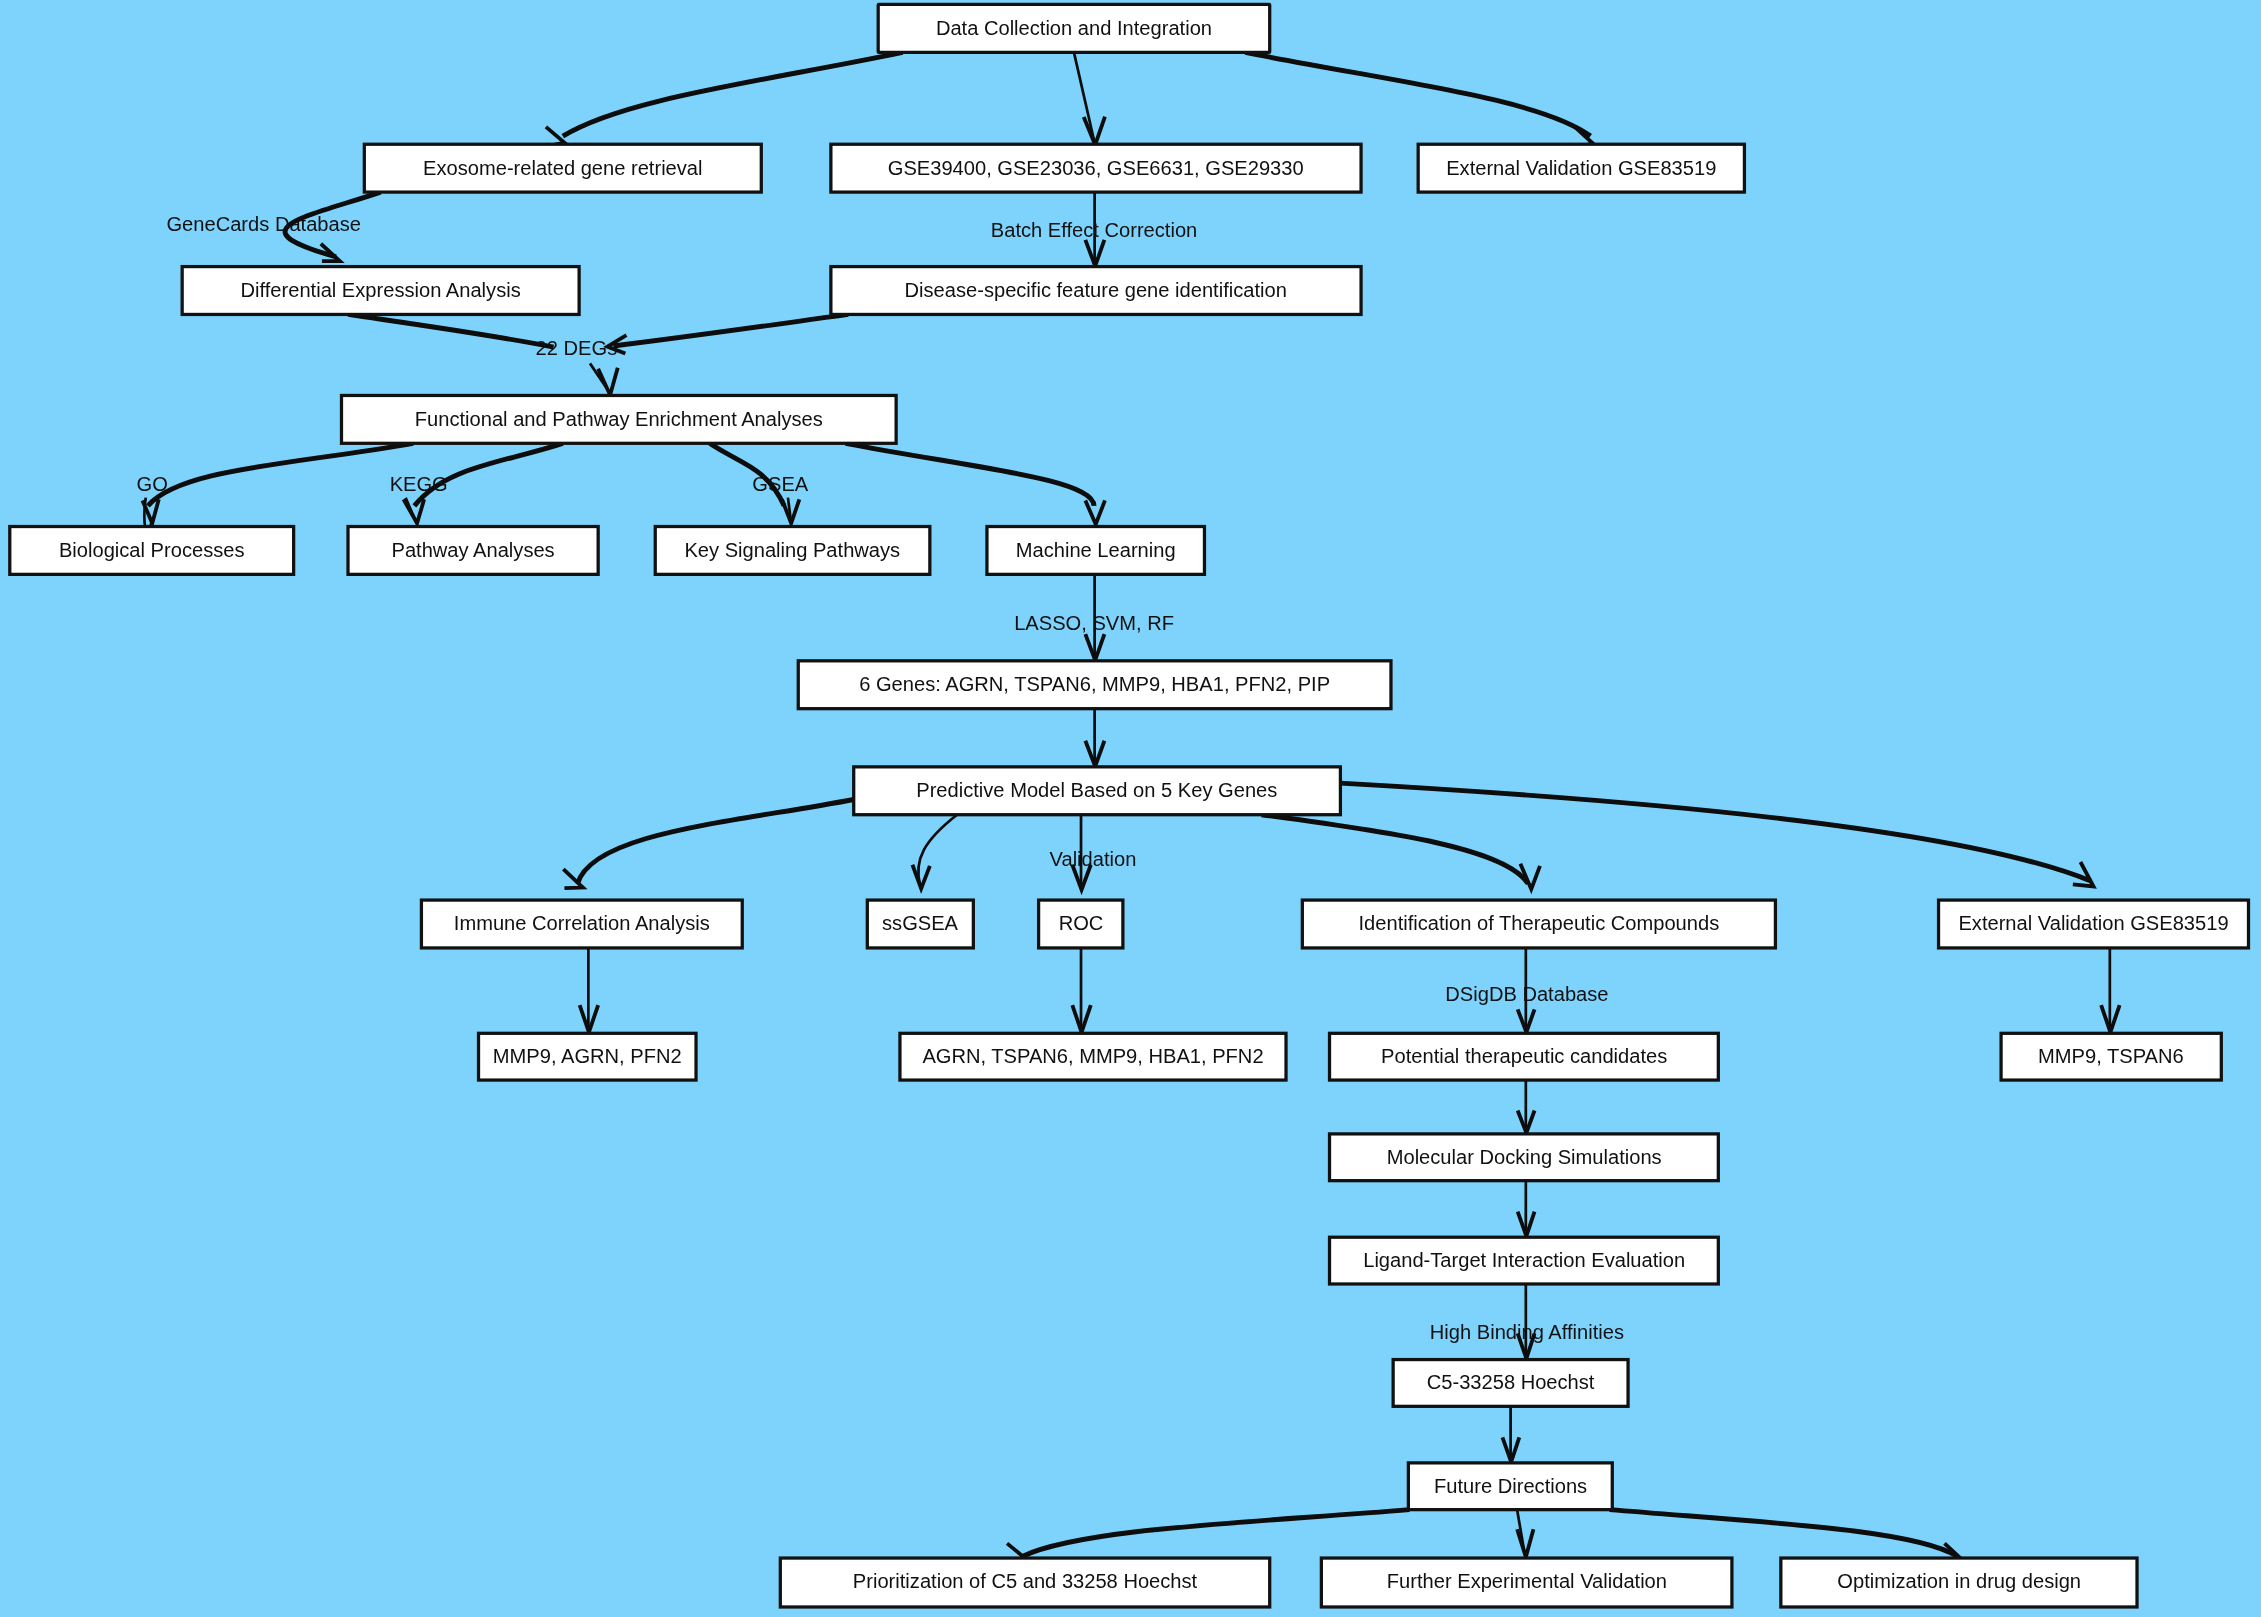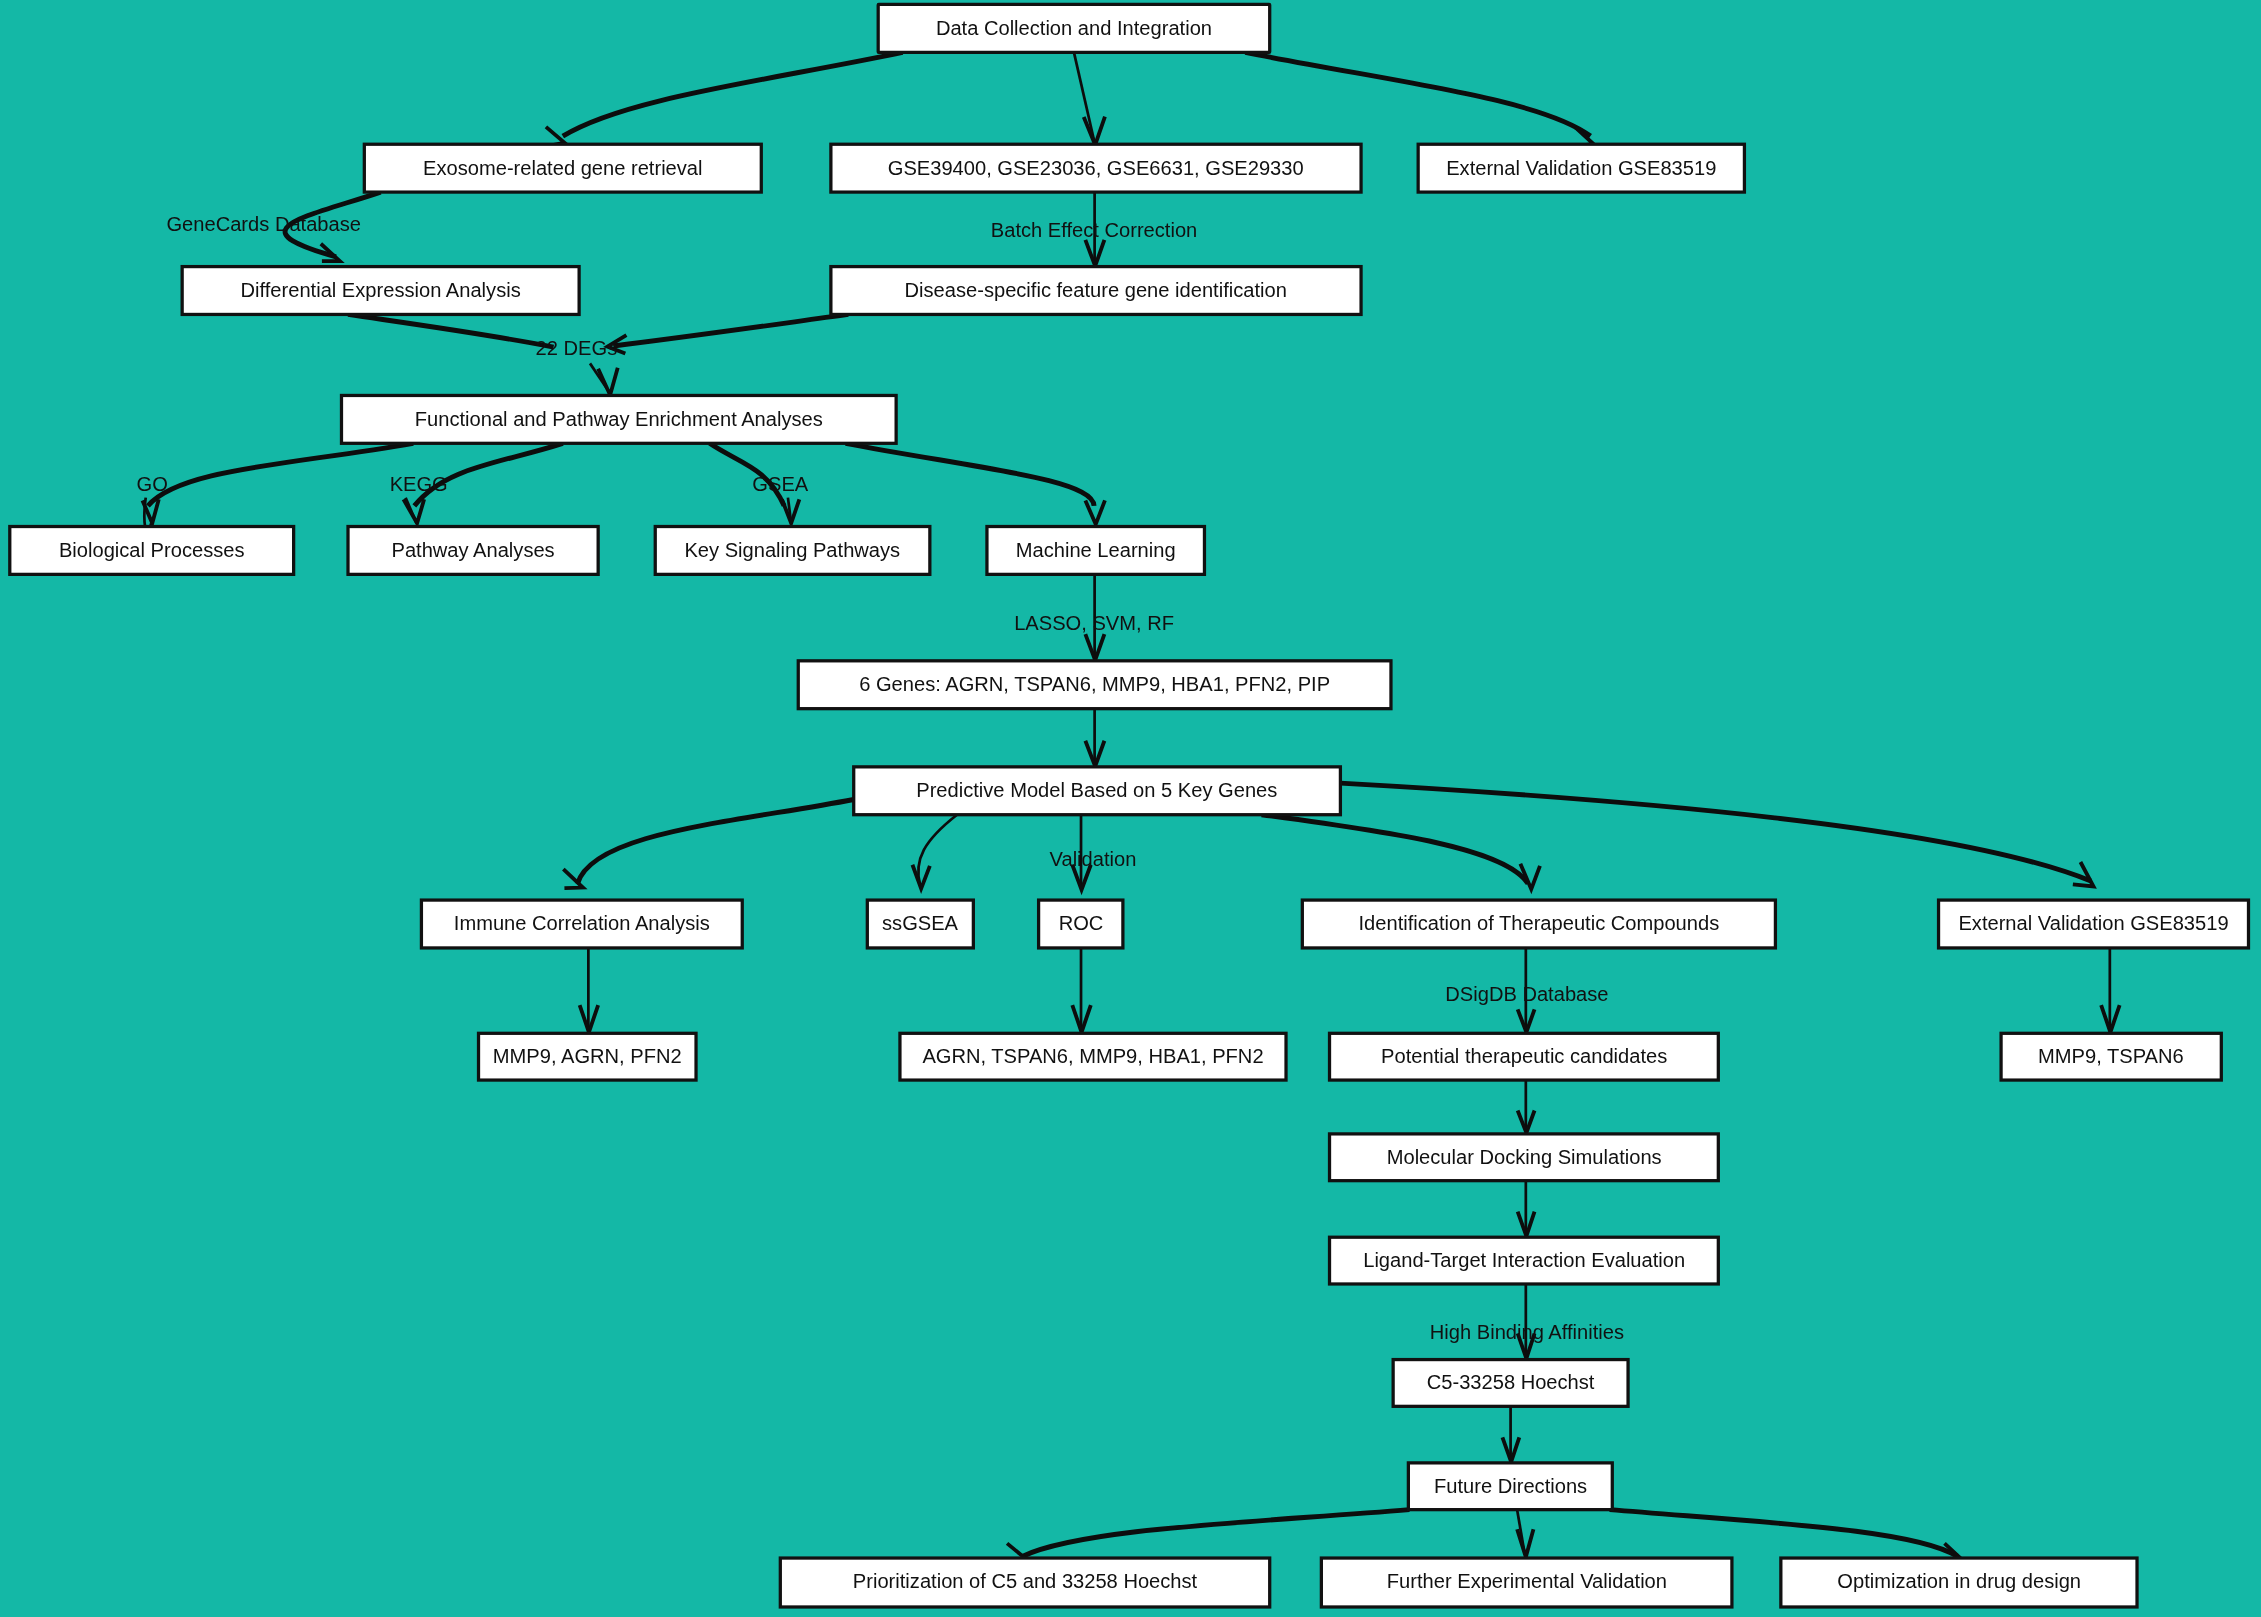--- a/index.html
+++ b/index.html
@@ -4,21 +4,21 @@
 <style>
   html, body {
     margin: 0;
     padding: 0;
     background: #ffffff;
   }
   #stage {
     position: relative;
     width: 2261px;
     height: 1618px;
-    background: #14b8a6;
+    background: #7dd3fc;
     overflow: hidden;
     font-family: "Liberation Sans", sans-serif;
   }
   svg.flow {
     position: absolute;
     top: 0;
     left: 0;
     width: 2261px;
     height: 1618px;
   }

